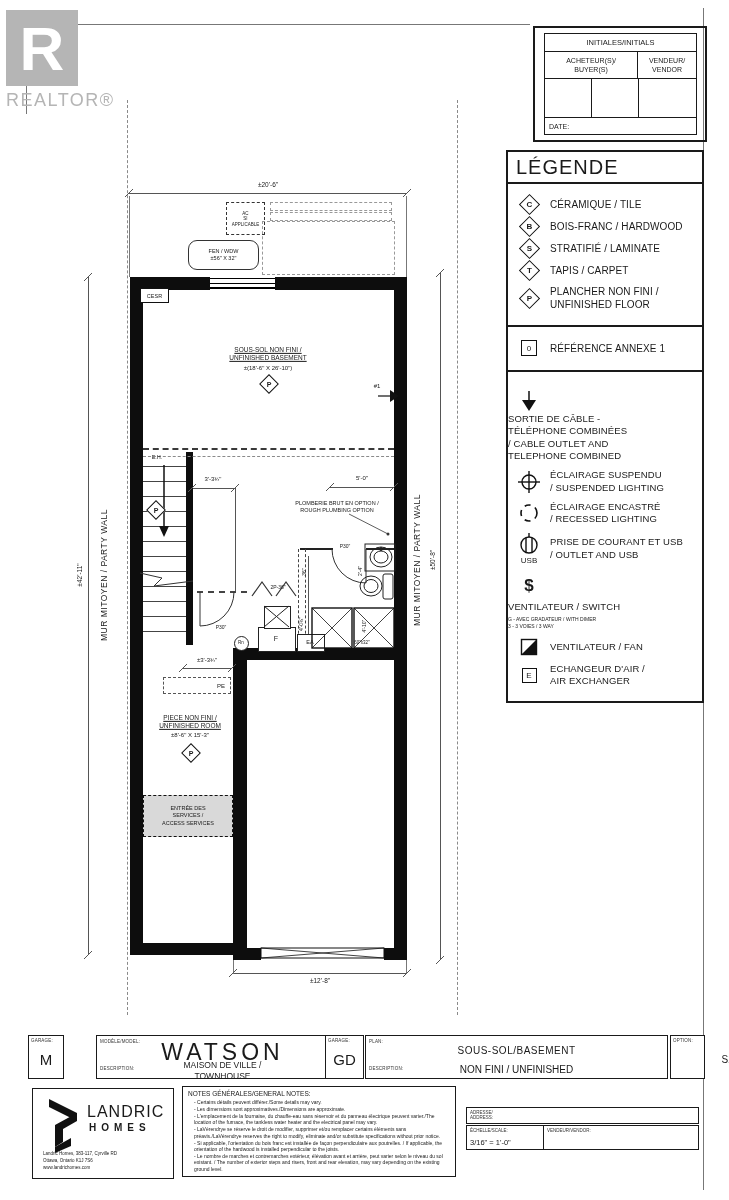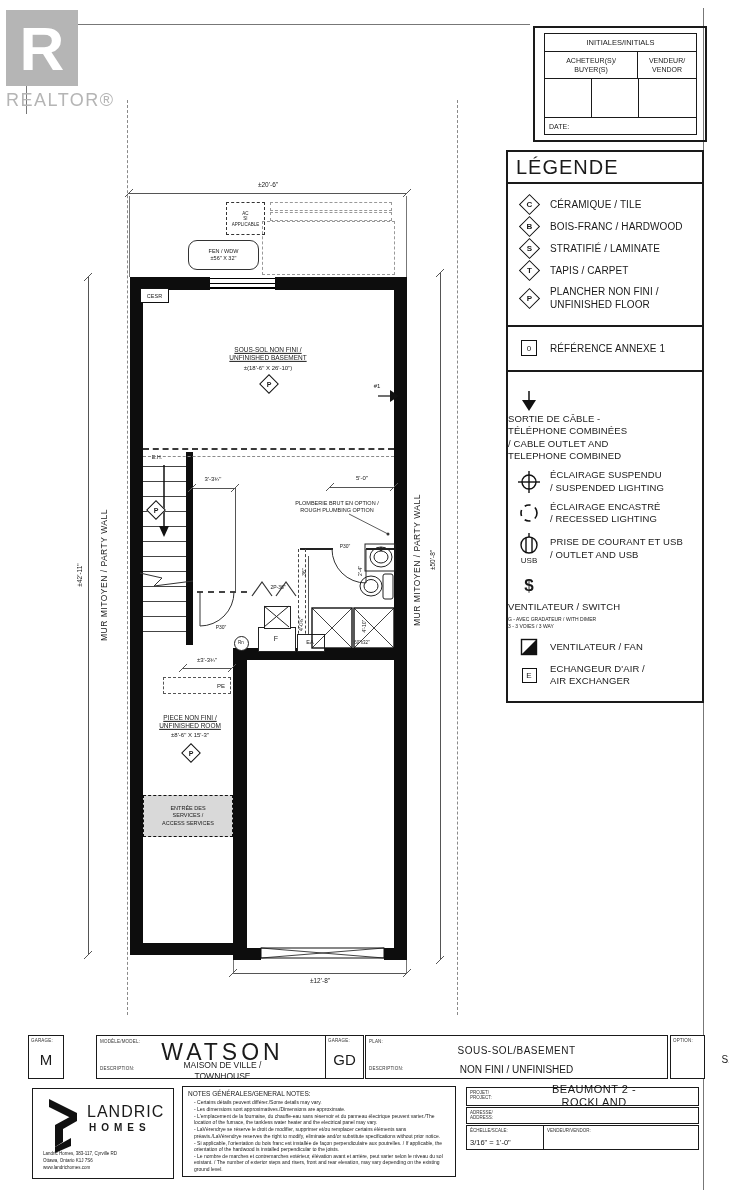--- a/index.html
+++ b/index.html
@@ -473,25 +473,20 @@
       <li>Certains détails peuvent différer./Some details may vary.</li>
       <li>Les dimensions sont approximatives./Dimensions are approximate.</li>
       <li>L'emplacement de la fournaise, du chauffe-eau sans réservoir et du panneau électrique peuvent varier./The location of the furnace, the tankless water heater and the electrical panel may vary.</li>
       <li>LaVérendrye se réserve le droit de modifier, supprimer et/ou remplacer certains éléments sans préavis./LaVérendrye reserves the right to modify, eliminate and/or substitute specifications without prior notice.</li>
       <li>Si applicable, l'orientation du bois franc est installée de façon perpendiculaire aux poutrelles. / If applicable, the orientation of the hardwood is installed perpendicular to the joists.</li>
       <li>Le nombre de marches et contremarches extérieur, élévation avant et arrière, peut varier selon le niveau du sol existant. / The number of exterior steps and risers, front and rear elevation, may vary depending on the existing ground level.</li>
     </ul>
   </div>
 
   <div class="abs" style="left:462px;top:1086px;width:241px;height:91px;">
-    <div class="pr-row" style="top:1px;height:17px;">
-      <span class="pr-lab abs" style="left:3px;top:2px;">PROJET/
-PROJECT:</span>
-      <div class="ctr" style="left:55%;top:50%;font-size:11px;letter-spacing:0.5px;">BEAUMONT 2 - ROCKLAND</div>
-    </div>
     <div class="pr-row" style="top:21px;height:15px;">
       <span class="pr-lab abs" style="left:3px;top:2px;">ADRESSE/
 ADDRESS:</span>
     </div>
     <div class="pr-row" style="top:39px;height:23px;display:flex;">
       <div style="width:76px;border-right:1px solid #1a1a1a;position:relative;">
         <span class="pr-lab abs" style="left:3px;top:2px;">ÉCHELLE/SCALE:</span>
         <span class="abs" style="left:3px;bottom:2px;font-size:7.5px;">3/16" = 1'-0"</span>
       </div>
       <div style="flex:1;position:relative;">

